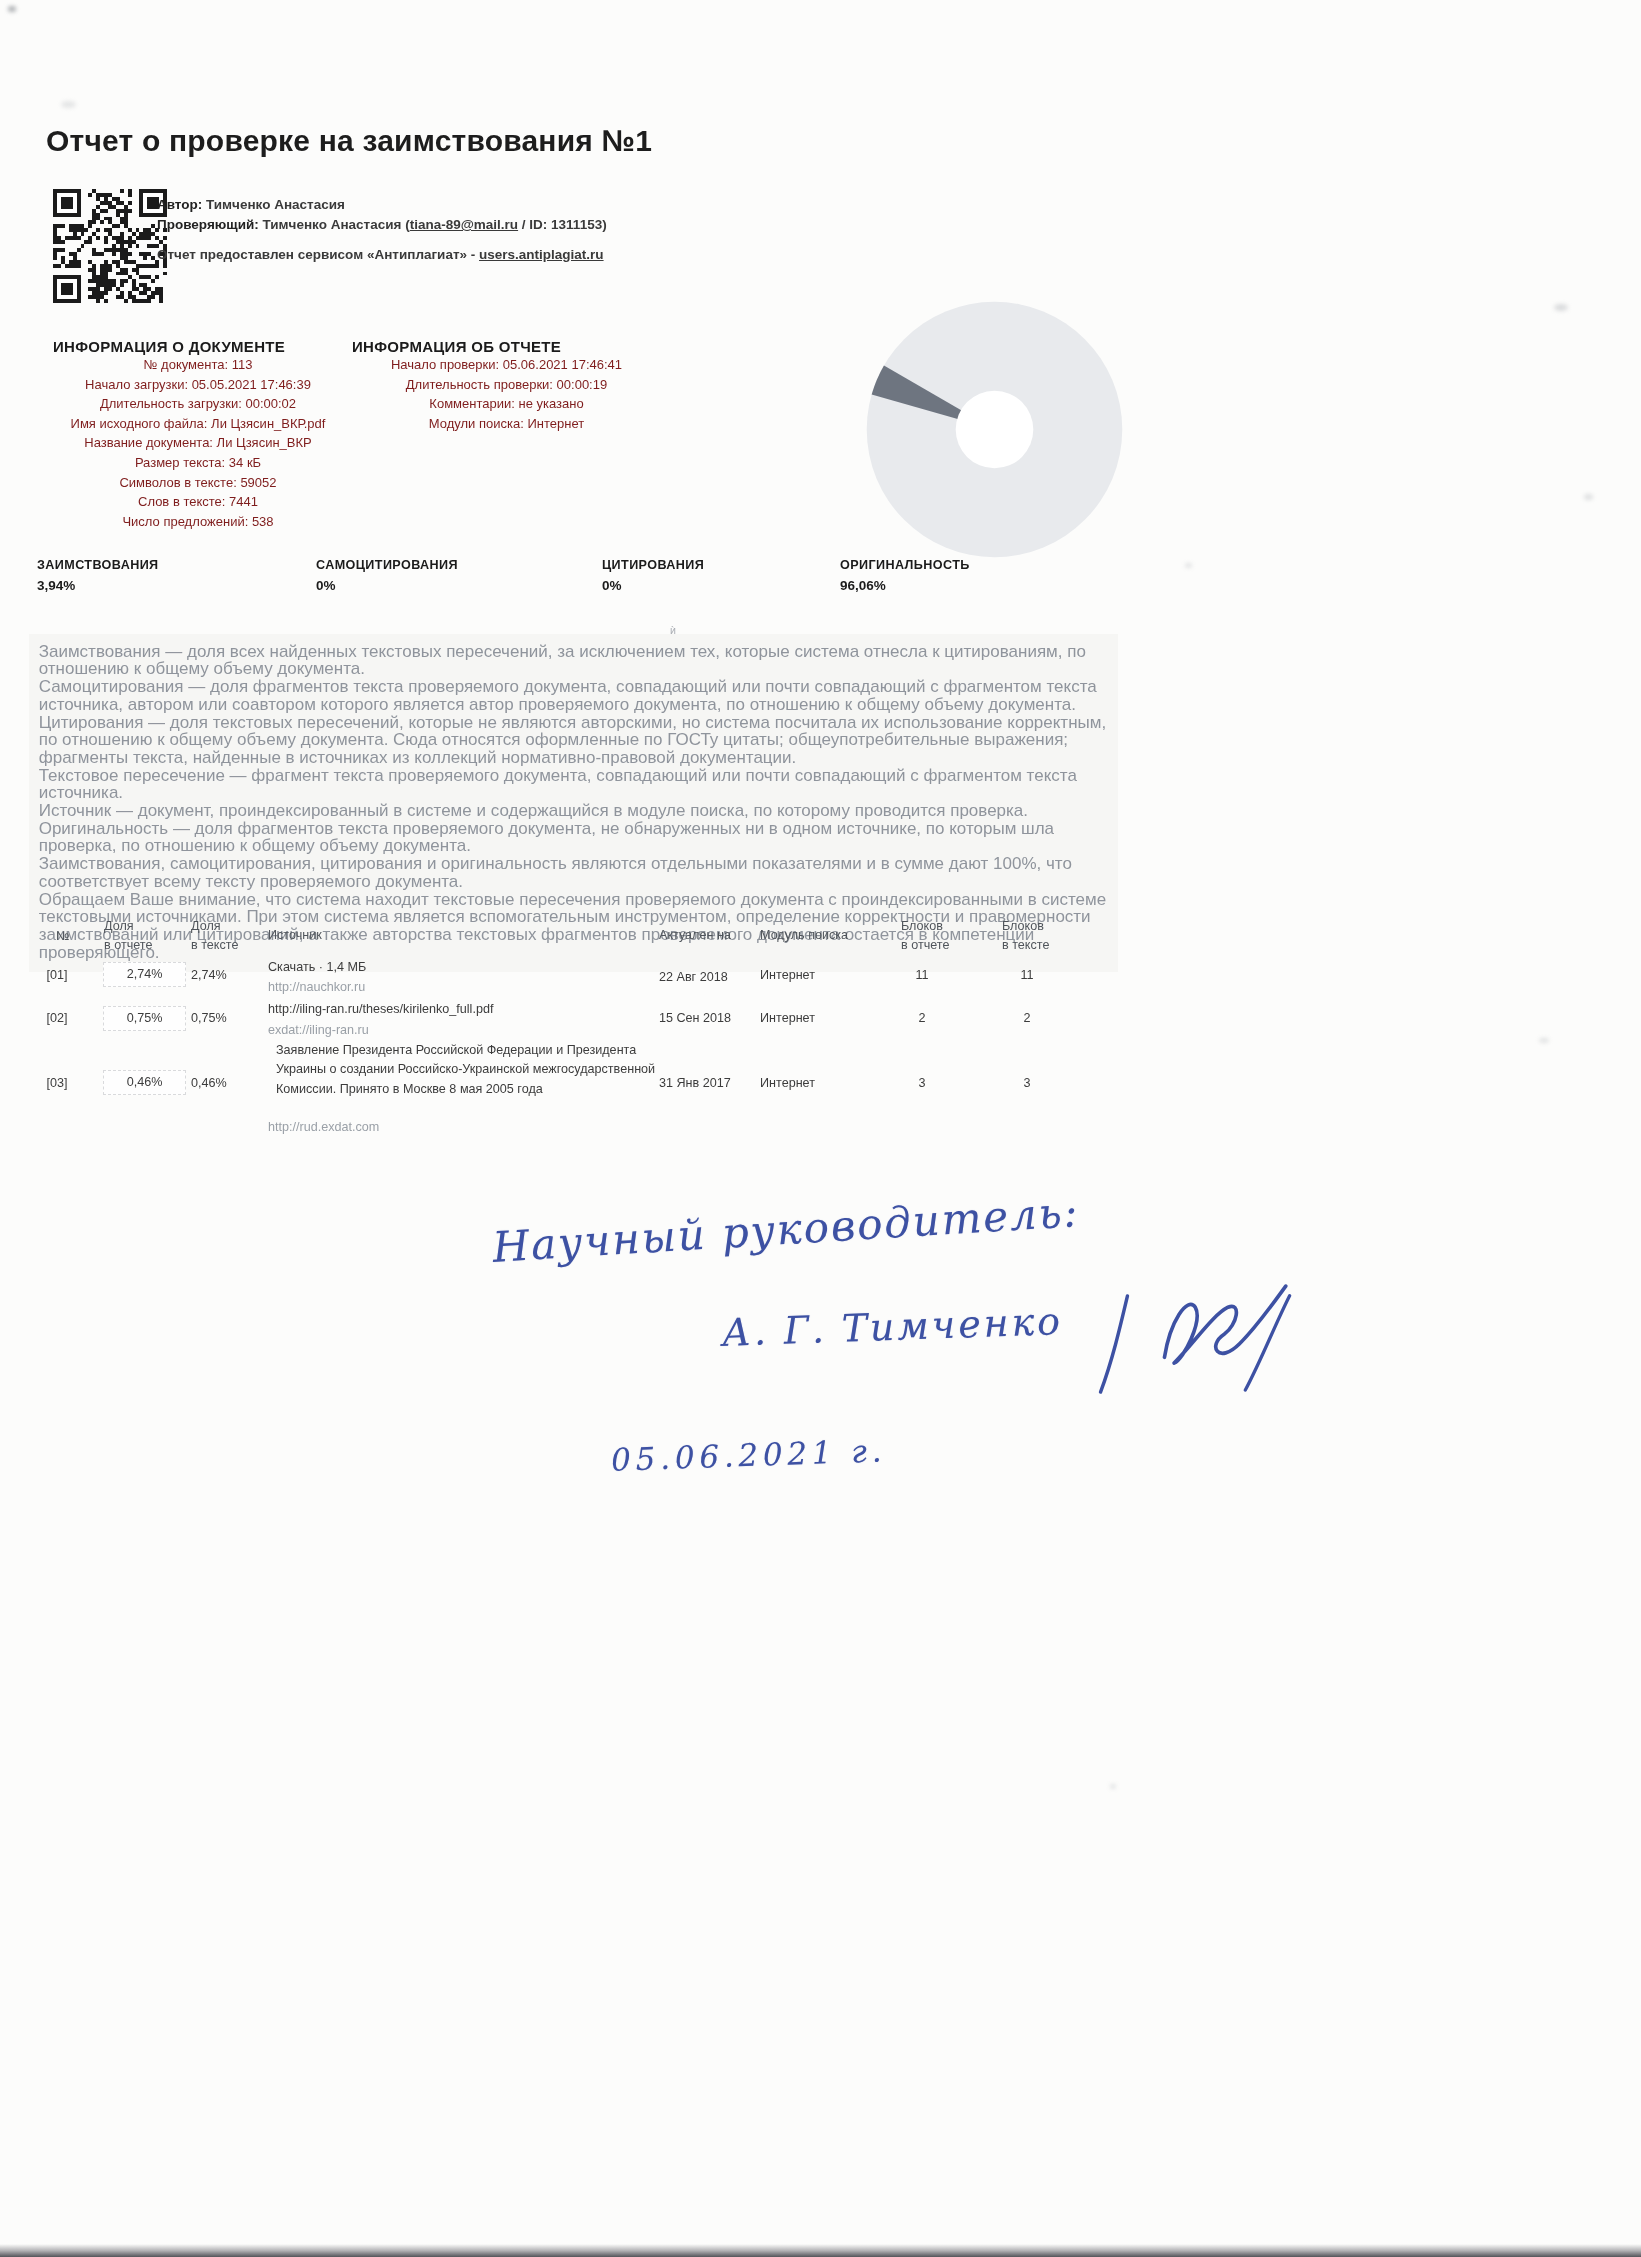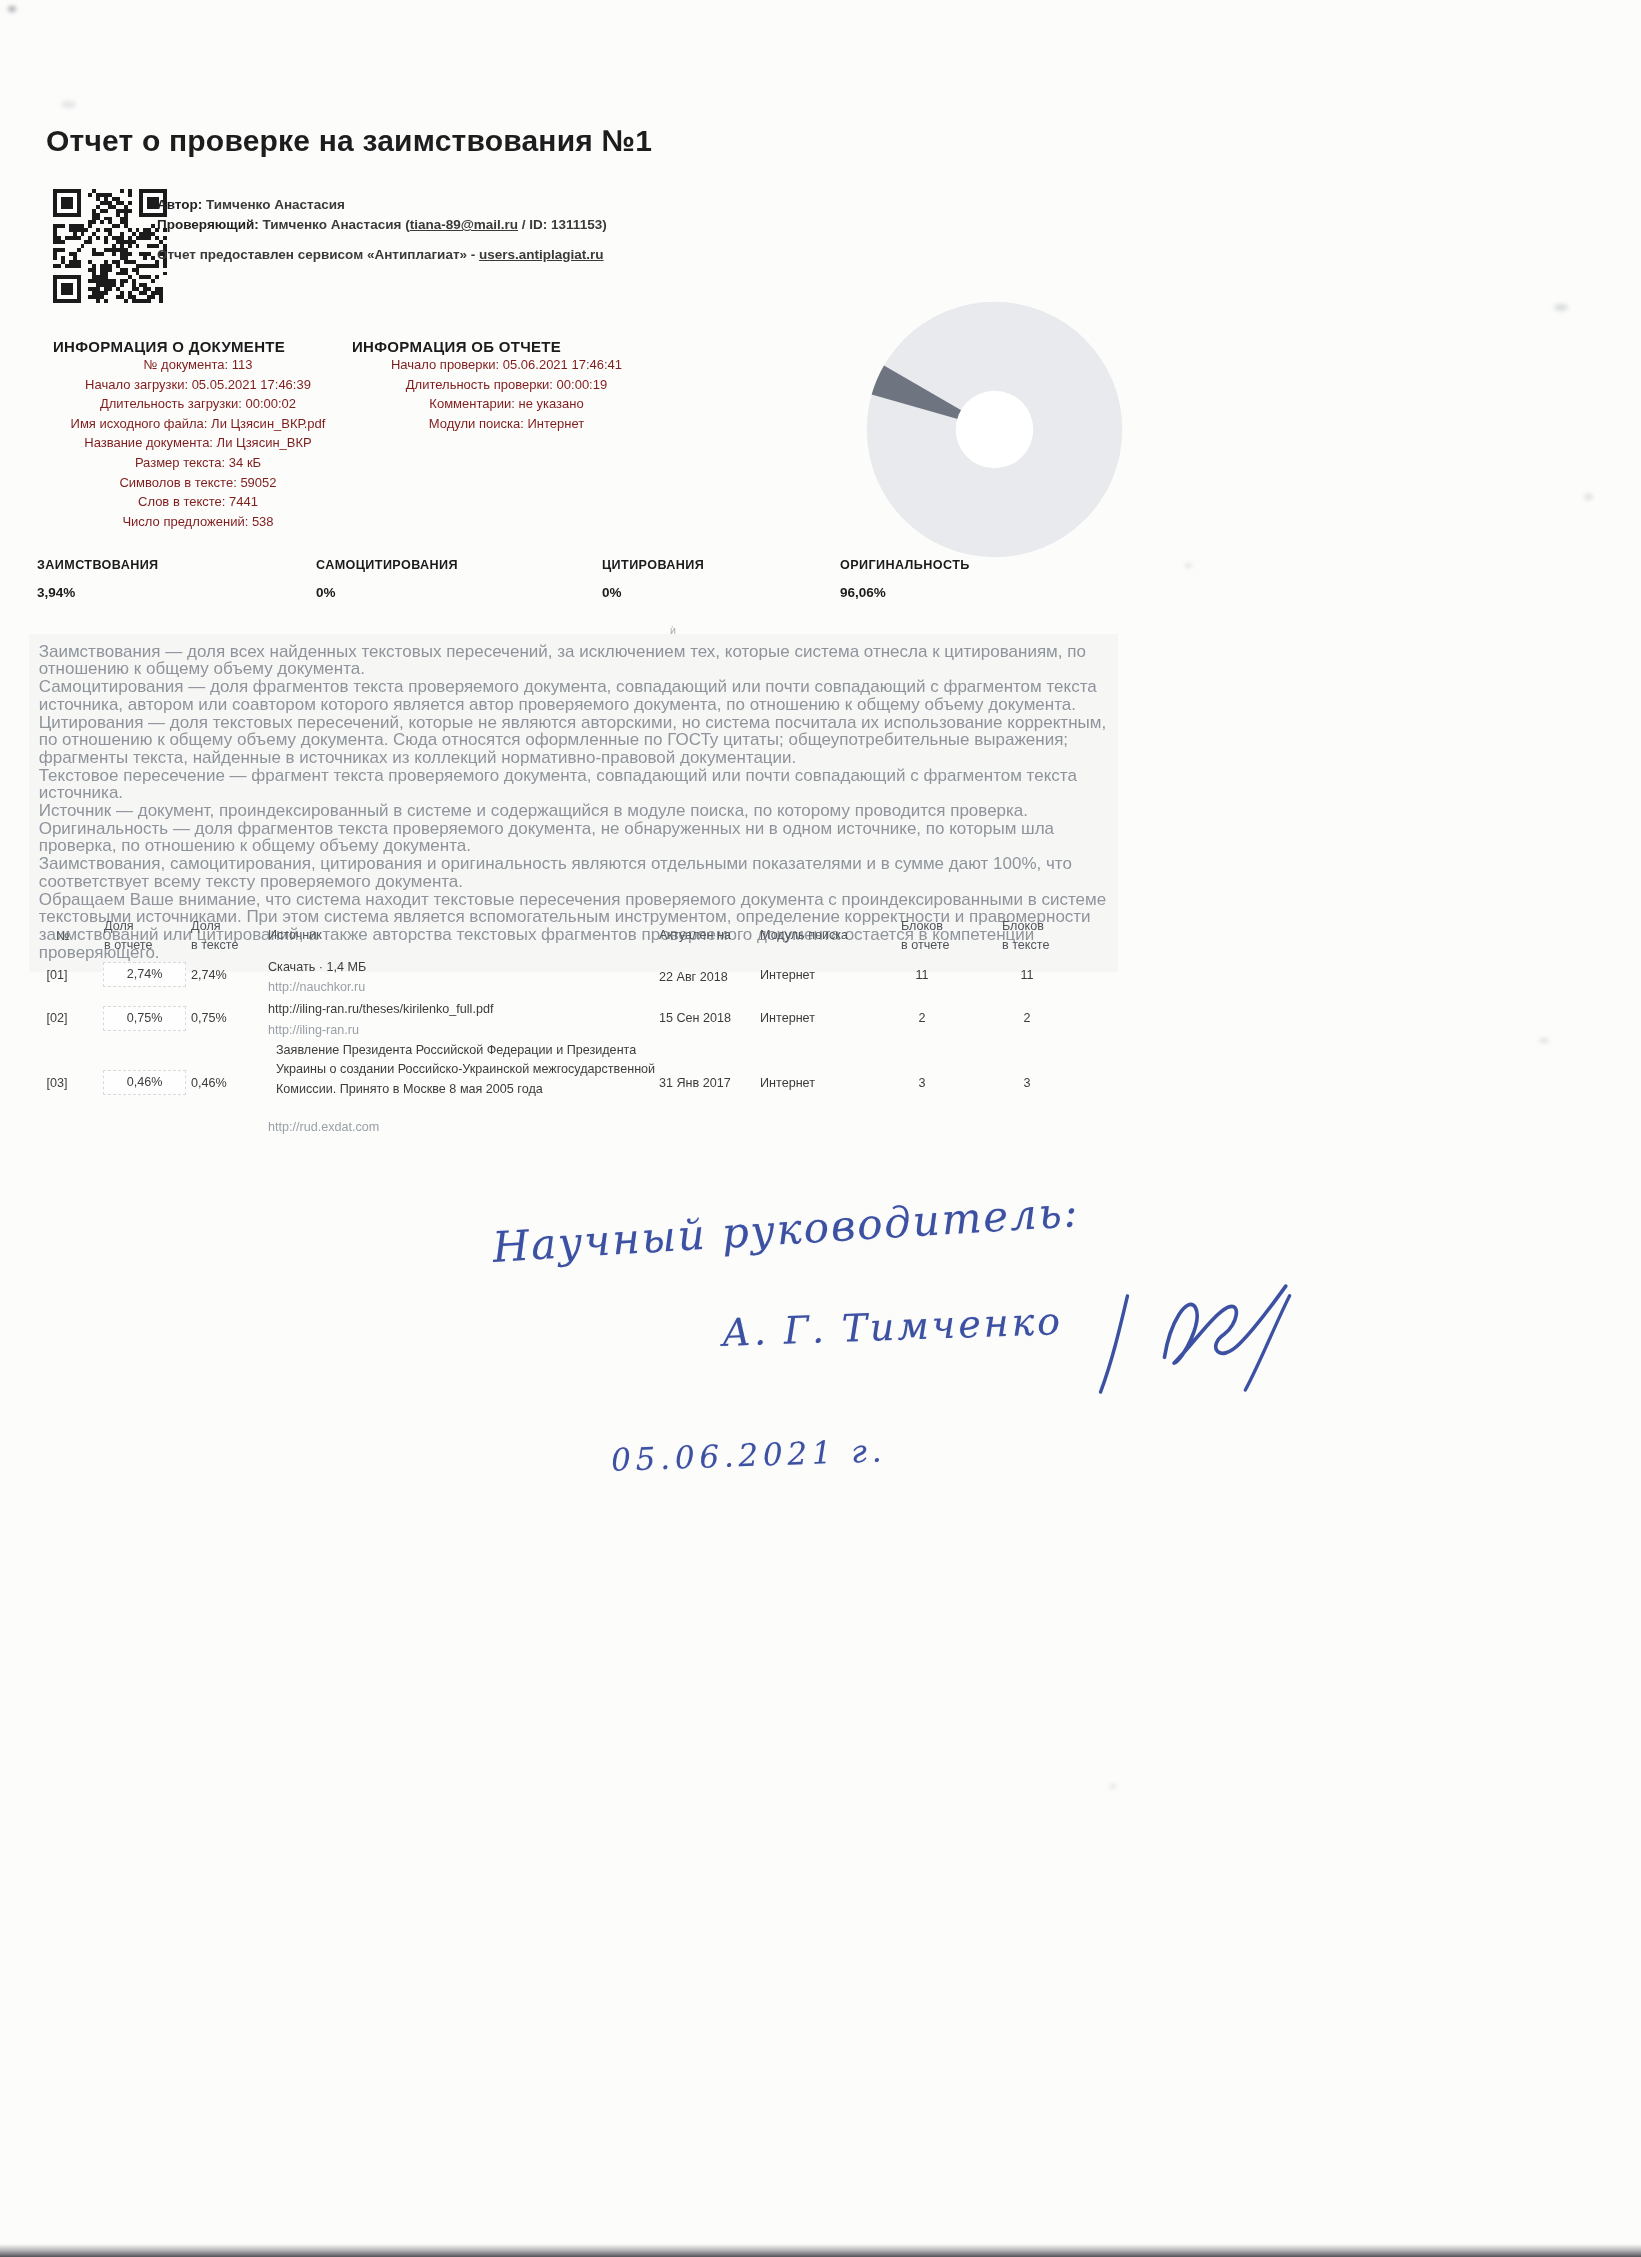--- a/index.html
+++ b/index.html
@@ -11,21 +11,21 @@
   
   .qr{width:114px;height:114px;}
   .author-line{font-size:13.5px;color:#3a3a3a;line-height:20px;font-weight:bold;}
   .author-line b{color:#222;}
   .u{text-decoration:underline;cursor:pointer;}
   
   .info-h{font-size:15px;font-weight:700;color:#1b1b1b;letter-spacing:0.3px;}
   .info-list{margin-top:0;font-size:13px;color:#7f1d1d;line-height:19.6px;text-align:center;}
   
   .metric-label{font-size:12.6px;font-weight:700;color:#1b1b1b;letter-spacing:0.4px;}
-  .metric-value{font-size:13.5px;font-weight:600;color:#1b1b1b;margin-top:13px;}
+  .metric-value{font-size:13.5px;font-weight:600;color:#1b1b1b;margin-top:6px;}
   
   .defs{width:1070px;background:#f6f6f4;padding:8.7px 9.7px 10.6px 9.7px;
         font-size:17px;line-height:17.7px;color:#8f949c;}
   .defs p{margin:0;}
   
   .th{font-size:12.6px;color:#50555b;line-height:19.3px;}
   .td{font-size:12.6px;color:#3c3c3c;line-height:19.3px;}
   .pct-box{box-sizing:border-box;width:83px;height:25px;line-height:23px;text-align:center;
            border:1px dashed #d9dadc;background:#fefefe;font-size:12.6px;color:#3c3c3c;}
   .src-link{color:#9aa0a7;font-size:12.6px;line-height:19.3px;}
@@ -446,21 +446,21 @@
     <div class="abs src-link" style="left:239px;top:70px;">http://nauchkor.ru</div>
     <div class="abs td" style="left:630px;top:60px;">22 Авг 2018</div>
     <div class="abs td" style="left:731px;top:58px;">Интернет</div>
     <div class="abs td center" style="left:859px;top:58px;width:68px;">11</div>
     <div class="abs td center" style="left:964px;top:58px;width:68px;">11</div>
 
     <div class="abs td" style="left:17.4px;top:101px;">[02]</div>
     <div class="abs pct-box" style="left:74px;top:98px;">0,75%</div>
     <div class="abs td" style="left:162px;top:101px;">0,75%</div>
     <div class="abs td" style="left:239px;top:92px;width:381px;">http://iling-ran.ru/theses/kirilenko_full.pdf</div>
-    <div class="abs src-link" style="left:239px;top:113px;">http://iling-ran.ru</div>
+    <div class="abs src-link" style="left:239px;top:113px;">exdat://iling-ran.ru</div>
     <div class="abs td" style="left:630px;top:101px;">15 Сен 2018</div>
     <div class="abs td" style="left:731px;top:101px;">Интернет</div>
     <div class="abs td center" style="left:859px;top:101px;width:68px;">2</div>
     <div class="abs td center" style="left:964px;top:101px;width:68px;">2</div>
 
     <div class="abs td" style="left:17.4px;top:166px;">[03]</div>
     <div class="abs pct-box" style="left:74px;top:162px;">0,46%</div>
     <div class="abs td" style="left:162px;top:166px;">0,46%</div>
     <div class="abs td" style="left:247px;top:133px;width:381px;">Заявление Президента Российской Федерации и Президента Украины о создании Российско-Украинской межгосударственной Комиссии. Принято в Москве 8 мая 2005 года</div>
     <div class="abs src-link" style="left:239px;top:210px;">http://rud.exdat.com</div>

